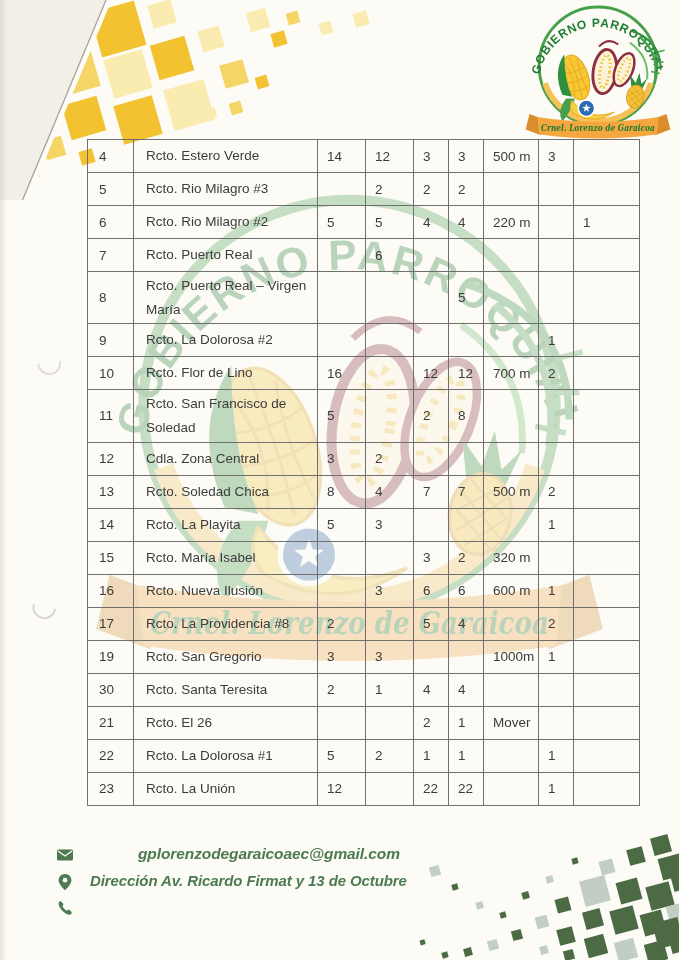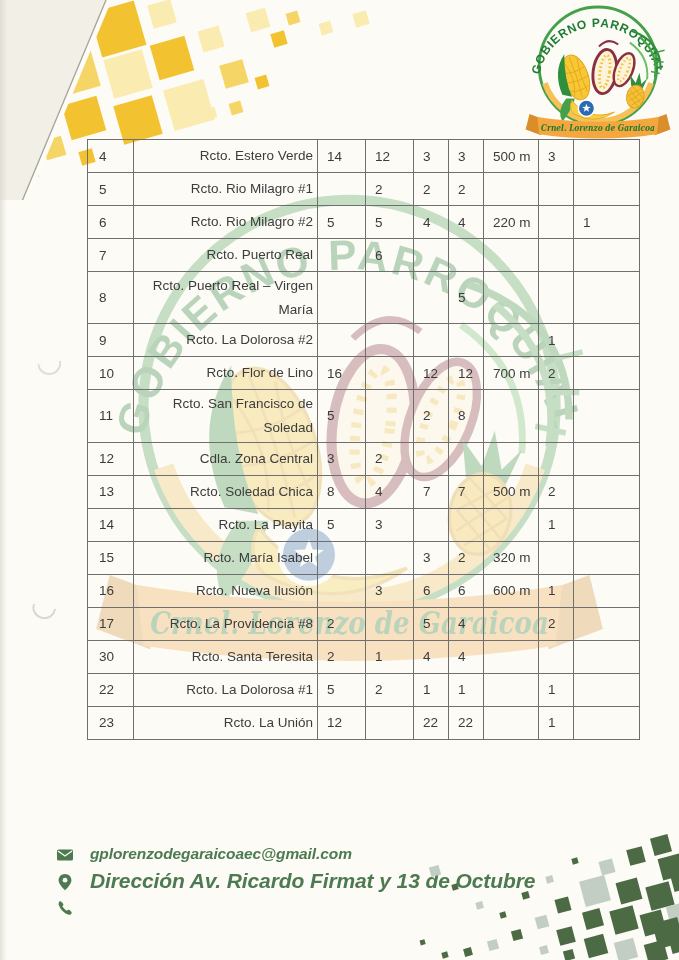--- a/index.html
+++ b/index.html
@@ -8,34 +8,34 @@
   .edge-shade-left{position:absolute;left:0;top:0;width:7px;height:100%;
         background:linear-gradient(90deg,rgba(210,205,192,.55),rgba(210,205,192,0));pointer-events:none;}
   .deco{position:absolute;pointer-events:none;}
   
   .watermark{position:absolute;left:62px;top:183px;opacity:.30;filter:saturate(.9);pointer-events:none;}
   
   .tbl-wrap{position:absolute;left:87px;top:139px;}
   table.records{border-collapse:collapse;table-layout:fixed;width:552px;background:transparent;}
   table.records td{border:1px solid #6f6f6f;font-size:13.5px;color:#3c3c3c;
         padding:2px 4px 2px 9px;vertical-align:middle;overflow:hidden;background:transparent;}
-  table.records td.name{padding-left:12px;line-height:1.75;text-align:right;}
+  table.records td.name{padding-left:12px;line-height:1.75;}
   table.records td.num{padding-left:11px;}
   tr.r1{height:33px;} tr.r2{height:50px;}
   
   .punch{position:absolute;width:20px;height:11px;border:2px solid #dcdad3;border-top:none;
         border-radius:0 0 20px 20px;opacity:.9;}
   .punch.p1{left:38px;top:362px;transform:rotate(-8deg);}
   .punch.p2{left:31px;top:606px;transform:rotate(14deg);border-color:#d6d4cc;}
   
   .contact{position:absolute;left:56px;top:845px;color:#4d7a50;}
   .crow{display:flex;align-items:flex-start;margin-bottom:8px;}
   .crow .cicon{width:18px;flex:0 0 18px;margin-right:16px;margin-top:1px;}
-  .ctext{font-style:italic;font-weight:700;font-size:21px;letter-spacing:-.1px;line-height:17px;}
-  .ctext.email{font-size:15.5px;}
+  .ctext{font-style:italic;font-weight:700;font-size:15px;letter-spacing:-.1px;line-height:17px;}
+  .ctext.email{font-size:15.5px;margin-left:48px;}
 </style>
 </head>
 <body>
 
 <div class="page">
 
   <svg class="deco" style="left:0;top:0" width="400" height="200" viewBox="0 0 400 200">
     <g>
       <rect x="95" y="6" width="46" height="46" fill="#f2c230" transform="rotate(-16 118 29)"></rect>
       <rect x="150" y="2" width="24" height="24" fill="#faecb0" transform="rotate(-16 162 14)"></rect>
@@ -179,21 +179,21 @@
             <td class="val">14</td>
             <td class="val">12</td>
             <td class="val">3</td>
             <td class="val">3</td>
             <td class="val">500 m</td>
             <td class="val">3</td>
             <td class="val"></td>
           </tr>
           <tr class="r1">
             <td class="num">5</td>
-            <td class="name">Rcto. Rio Milagro #1</td>
+            <td class="name">Rcto. Rio Milagro #3</td>
             <td class="val"></td>
             <td class="val">2</td>
             <td class="val">2</td>
             <td class="val">2</td>
             <td class="val"></td>
             <td class="val"></td>
             <td class="val"></td>
           </tr>
           <tr class="r1">
             <td class="num">6</td>
@@ -321,27 +321,49 @@
             <td class="name">Rcto. La Providencia #8</td>
             <td class="val">2</td>
             <td class="val"></td>
             <td class="val">5</td>
             <td class="val">4</td>
             <td class="val"></td>
             <td class="val">2</td>
             <td class="val"></td>
           </tr>
           <tr class="r1">
+            <td class="num">19</td>
+            <td class="name">Rcto. San Gregorio</td>
+            <td class="val">3</td>
+            <td class="val">3</td>
+            <td class="val"></td>
+            <td class="val"></td>
+            <td class="val">1000m</td>
+            <td class="val">1</td>
+            <td class="val"></td>
+          </tr>
+          <tr class="r1">
             <td class="num">30</td>
             <td class="name">Rcto. Santa Teresita</td>
             <td class="val">2</td>
             <td class="val">1</td>
             <td class="val">4</td>
             <td class="val">4</td>
             <td class="val"></td>
+            <td class="val"></td>
+            <td class="val"></td>
+          </tr>
+          <tr class="r1">
+            <td class="num">21</td>
+            <td class="name">Rcto. El 26</td>
+            <td class="val"></td>
+            <td class="val"></td>
+            <td class="val">2</td>
+            <td class="val">1</td>
+            <td class="val">Mover</td>
             <td class="val"></td>
             <td class="val"></td>
           </tr>
           <tr class="r1">
             <td class="num">22</td>
             <td class="name">Rcto. La Dolorosa #1</td>
             <td class="val">5</td>
             <td class="val">2</td>
             <td class="val">1</td>
             <td class="val">1</td>

